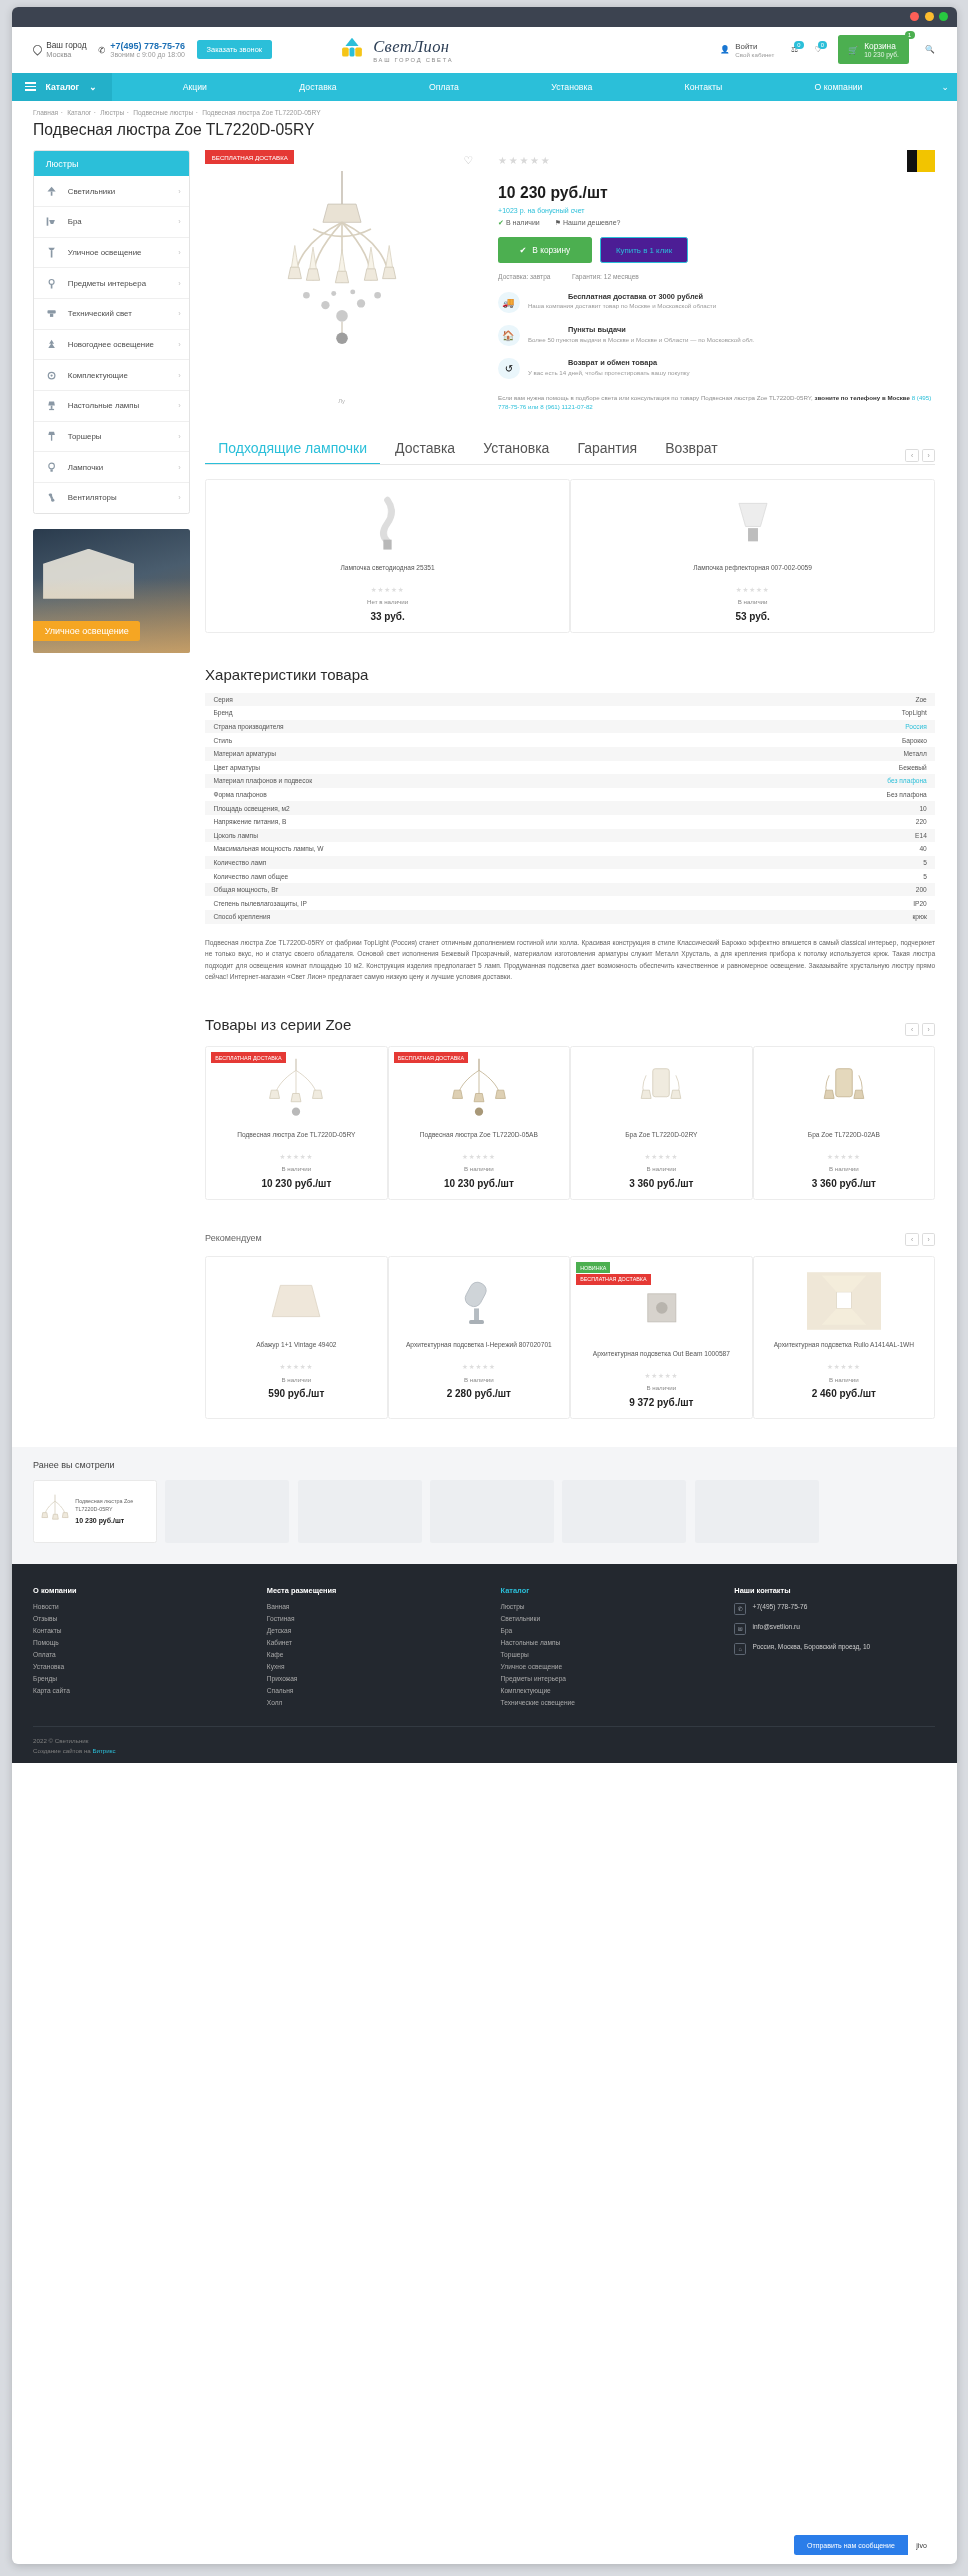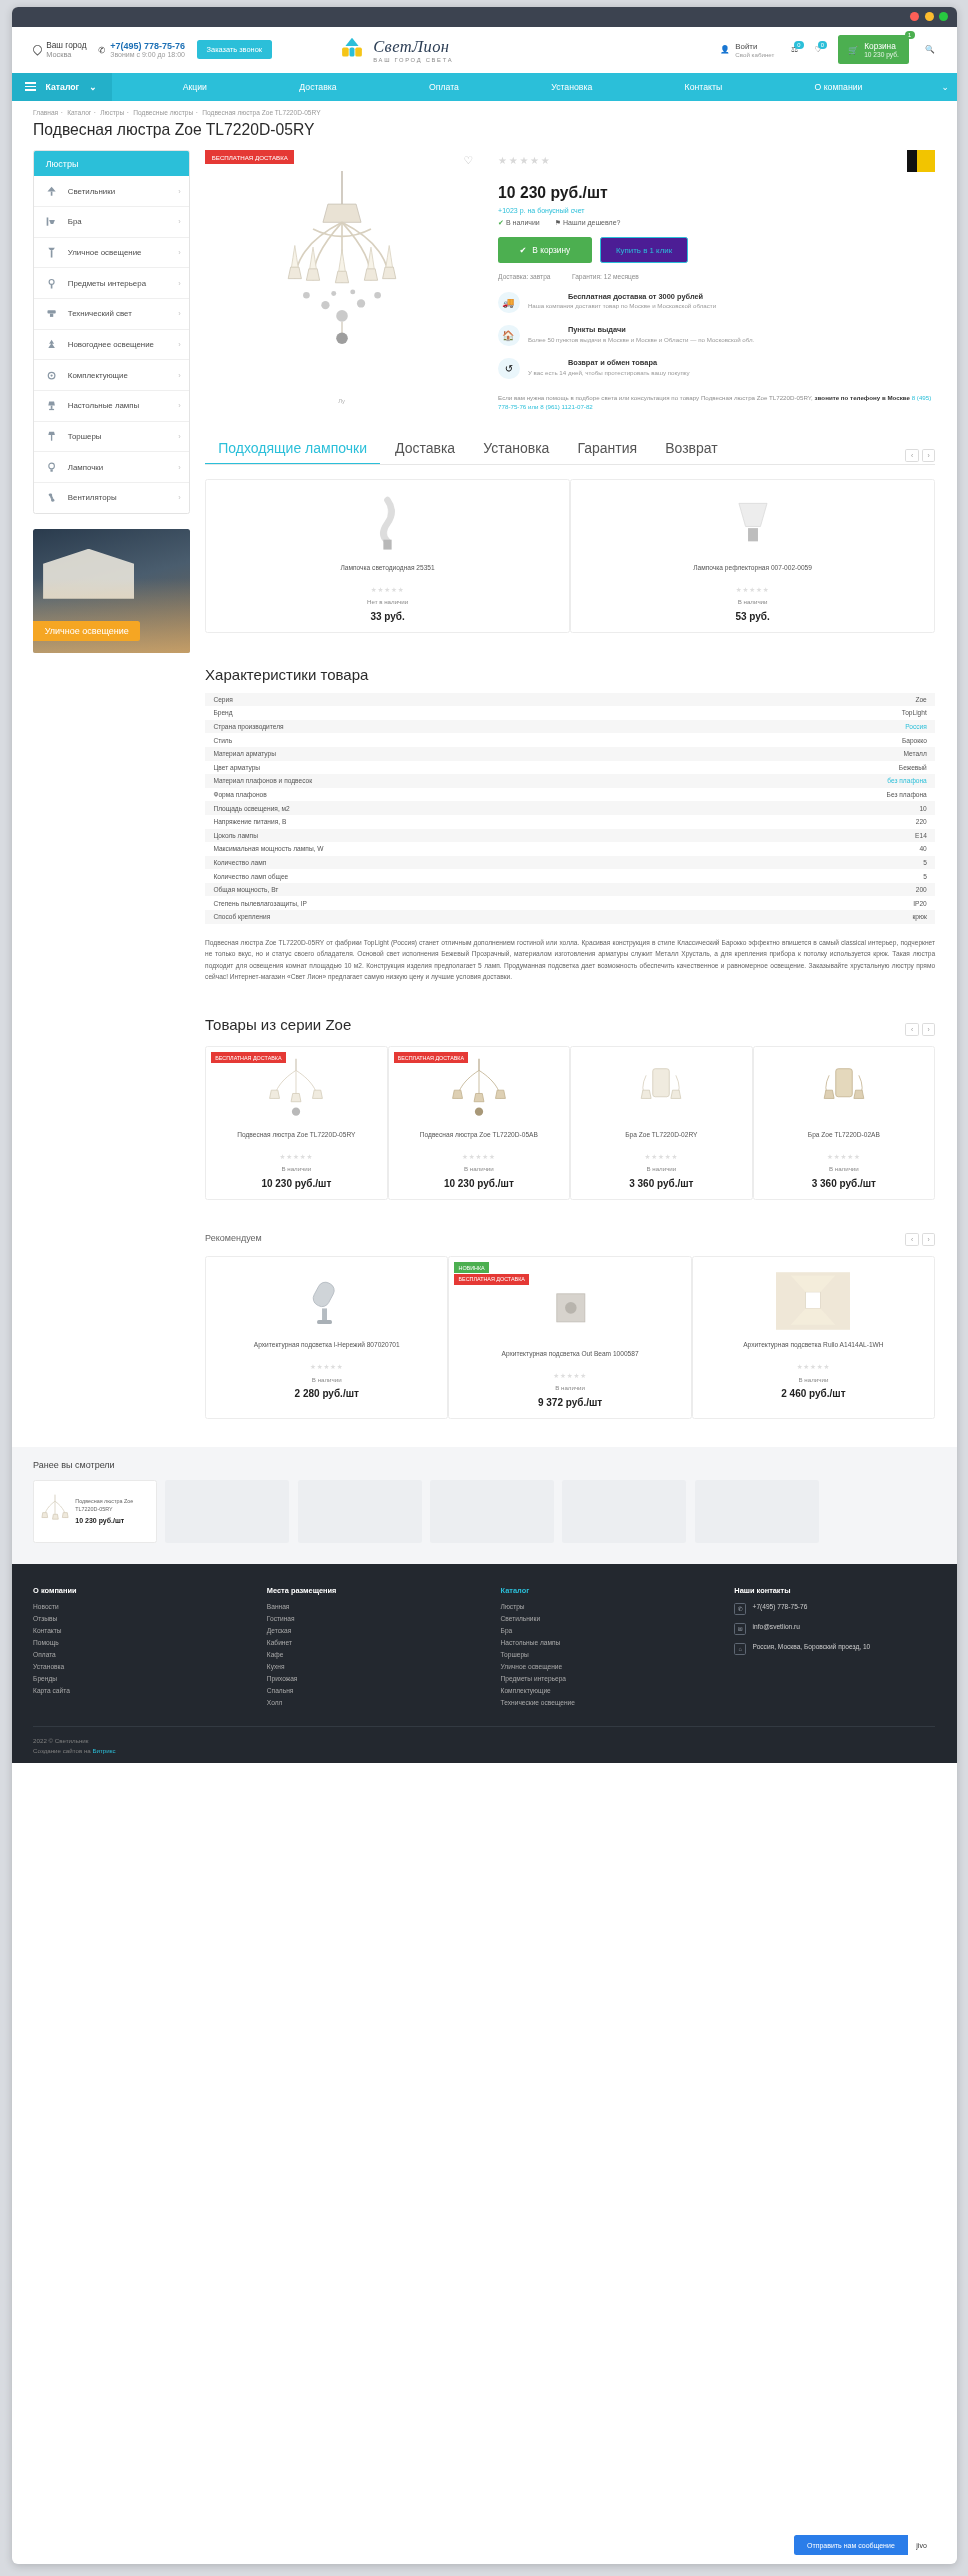--- a/index.html
+++ b/index.html
@@ -676,20 +676,31 @@
 
         <h2 class="sec" style="font-size:9px;color:#666;">Рекомендуем</h2>
         <div class="carousel" style="padding-top:3.3px;">
           <div class="car-nav" style="top:-20px;">
             <div class="arrow">‹</div>
             <div class="arrow">›</div>
           </div>
           <div class="cards">
             <div class="card">
               <div class="img">
+                <svg width="74" height="58" viewBox="0 0 90 70">
+                    <path d="M26 16 h38 l10 38 h-58 z" fill="#efe7da" stroke="#ddd4c4"></path>
+                  </svg>
+              </div>
+              <div class="nm">Абажур 1+1 Vintage 49402</div>
+              <div class="st">★★★★★</div>
+              <div class="av">В наличии</div>
+              <div class="pr">590 руб./шт</div>
+            </div>
+            <div class="card">
+              <div class="img">
                 <svg width="66" height="58" viewBox="0 0 80 70">
                     <rect x="26" y="12" width="20" height="30" rx="9" transform="rotate(28 36 27)" fill="#cfd4d8" stroke="#b5bcc2"></rect>
                     <rect x="34" y="44" width="6" height="16" fill="#b5bcc2"></rect>
                     <rect x="28" y="58" width="18" height="5" rx="2" fill="#a9b0b6"></rect>
                   </svg>
               </div>
               <div class="nm">Архитектурная подсветка l-Нережий 807020701</div>
               <div class="st">★★★★★</div>
               <div class="av">В наличии</div>
               <div class="pr">2 280 руб./шт</div>

